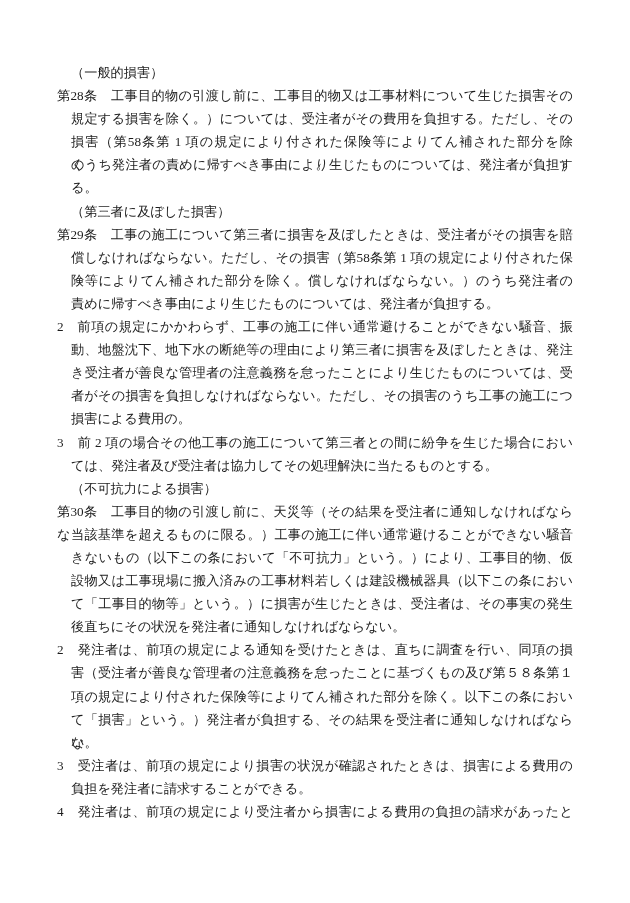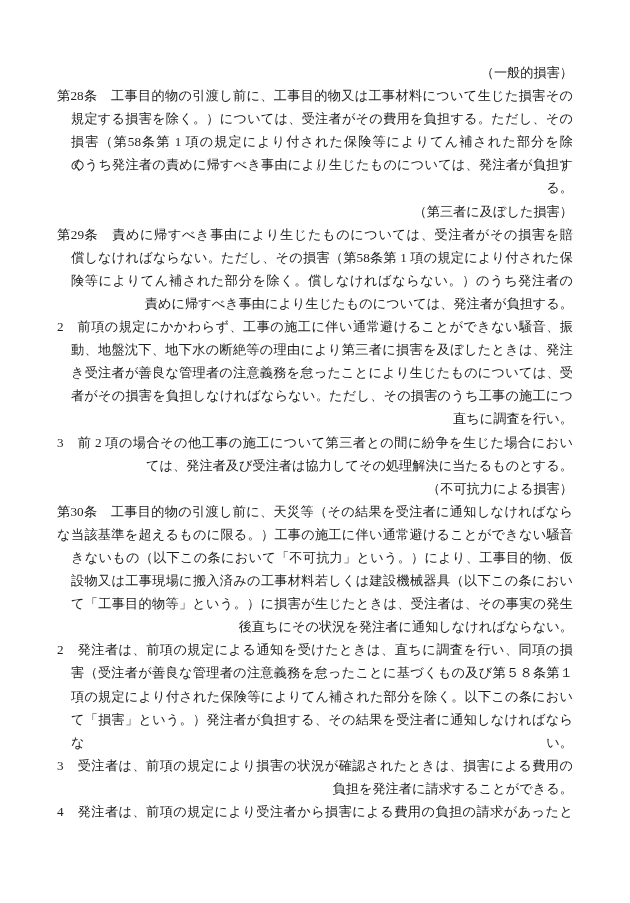--- a/index.html
+++ b/index.html
@@ -26,21 +26,21 @@
     left: 57px;
     top: 61px;
     width: 516px;
     color: #1c1c1c;
     font-size: 13.2px;
     line-height: 23.1px;
   }
   .line {
     height: 23.1px;
     white-space: nowrap;
-    text-align: right;
+    text-align: left;
   }
   .line.ind {
     margin-left: 14px;
   }
   .line.jst {
     white-space: normal;
     text-align: justify;
     text-align-last: justify;
   }
 </style>
@@ -49,29 +49,29 @@
 
 <div class="page">
   <div class="doc-body">
       <div class="line ind">（一般的損害）</div>
       <div class="line jst">第28条　工事目的物の引渡し前に、工事目的物又は工事材料について生じた損害その</div>
       <div class="line ind jst">規定する損害を除く。）については、受注者がその費用を負担する。ただし、その</div>
       <div class="line ind jst">損害（第58条第 1 項の規定により付された保険等によりてん補された部分を除く。）</div>
       <div class="line ind jst">のうち発注者の責めに帰すべき事由により生じたものについては、発注者が負担す</div>
       <div class="line ind">る。</div>
       <div class="line ind">（第三者に及ぼした損害）</div>
-      <div class="line jst">第29条　責めに帰すべき事由により生じたものについては、受注者がその損害を賠</div>
+      <div class="line jst">第29条　工事の施工について第三者に損害を及ぼしたときは、受注者がその損害を賠</div>
       <div class="line ind jst">償しなければならない。ただし、その損害（第58条第 1 項の規定により付された保</div>
       <div class="line ind jst">険等によりてん補された部分を除く。償しなければならない。）のうち発注者の</div>
       <div class="line ind">責めに帰すべき事由により生じたものについては、発注者が負担する。</div>
       <div class="line jst">2　前項の規定にかかわらず、工事の施工に伴い通常避けることができない騒音、振</div>
       <div class="line ind jst">動、地盤沈下、地下水の断絶等の理由により第三者に損害を及ぼしたときは、発注</div>
       <div class="line ind jst">き受注者が善良な管理者の注意義務を怠ったことにより生じたものについては、受</div>
       <div class="line ind jst">者がその損害を負担しなければならない。ただし、その損害のうち工事の施工につ</div>
-      <div class="line ind">直ちに調査を行い。</div>
+      <div class="line ind">損害による費用の。</div>
       <div class="line jst">3　前 2 項の場合その他工事の施工について第三者との間に紛争を生じた場合におい</div>
       <div class="line ind">ては、発注者及び受注者は協力してその処理解決に当たるものとする。</div>
       <div class="line ind">（不可抗力による損害）</div>
       <div class="line jst">第30条　工事目的物の引渡し前に、天災等（その結果を受注者に通知しなければならな、</div>
       <div class="line ind jst">当該基準を超えるものに限る。）工事の施工に伴い通常避けることができない騒音</div>
       <div class="line ind jst">きないもの（以下この条において「不可抗力」という。）により、工事目的物、仮</div>
       <div class="line ind jst">設物又は工事現場に搬入済みの工事材料若しくは建設機械器具（以下この条におい</div>
       <div class="line ind jst">て「工事目的物等」という。）に損害が生じたときは、受注者は、その事実の発生</div>
       <div class="line ind">後直ちにその状況を発注者に通知しなければならない。</div>
       <div class="line jst">2　発注者は、前項の規定による通知を受けたときは、直ちに調査を行い、同項の損</div>

